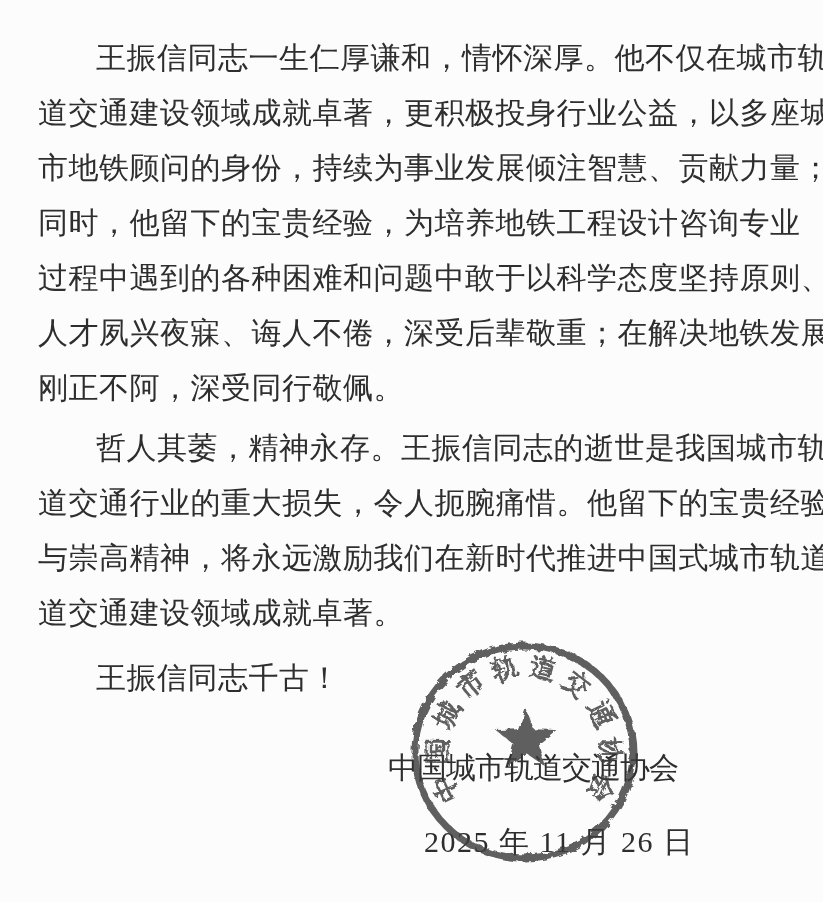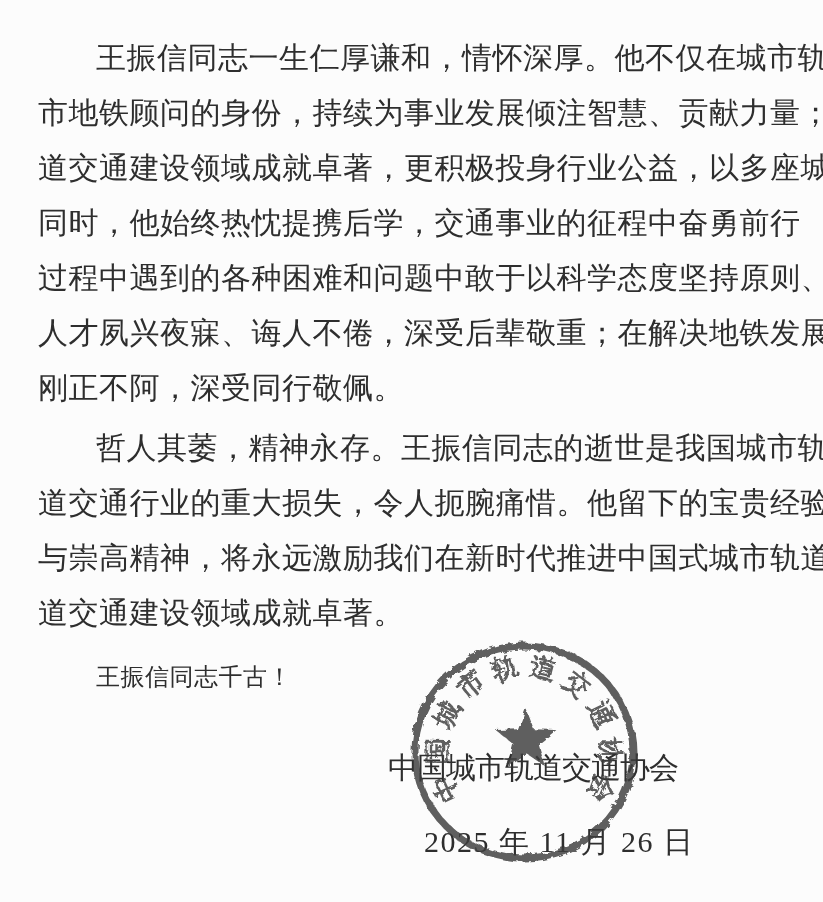--- a/index.html
+++ b/index.html
@@ -34,21 +34,21 @@
     white-space: nowrap;
     font-family: Liberation Serif, serif;
   }
   .line.indent { padding-left: 58px; }
   .closing-line {
     margin-top: 10px;
     padding-left: 58px;
     height: 55px;
     display: flex;
     align-items: center;
-    font-size: 24px;
+    font-size: 30px;
   }
   
   .signature {
     position: absolute;
     left: 388px;
     top: 748px;
     font-size: 30px;
     letter-spacing: -1px;
     white-space: nowrap;
     z-index: 1;
@@ -83,23 +83,23 @@
 </style>
 </head>
 <body>
 
 <div class="page">
 
   <div class="body-text">
     <div>
         <div class="para">
           <div class="line indent">王振信同志一生仁厚谦和，情怀深厚。他不仅在城市轨</div>
+          <div class="line">道交通建设领域成就卓著，更积极投身行业公益，以多座城</div>
           <div class="line">市地铁顾问的身份，持续为事业发展倾注智慧、贡献力量；</div>
-          <div class="line">道交通建设领域成就卓著，更积极投身行业公益，以多座城</div>
-          <div class="line">同时，他始终热忱提携后学，交通事业的征程中奋勇前行</div>
+          <div class="line">同时，他留下的宝贵经验，为培养地铁工程设计咨询专业</div>
           <div class="line">过程中遇到的各种困难和问题中敢于以科学态度坚持原则、</div>
           <div class="line">人才夙兴夜寐、诲人不倦，深受后辈敬重；在解决地铁发展</div>
           <div class="line">刚正不阿，深受同行敬佩。</div>
         </div>
         <div class="para">
           <div class="line indent">哲人其萎，精神永存。王振信同志的逝世是我国城市轨</div>
           <div class="line">道交通行业的重大损失，令人扼腕痛惜。他留下的宝贵经验</div>
           <div class="line">与崇高精神，将永远激励我们在新时代推进中国式城市轨道</div>
           <div class="line">道交通建设领域成就卓著。</div>
         </div>

